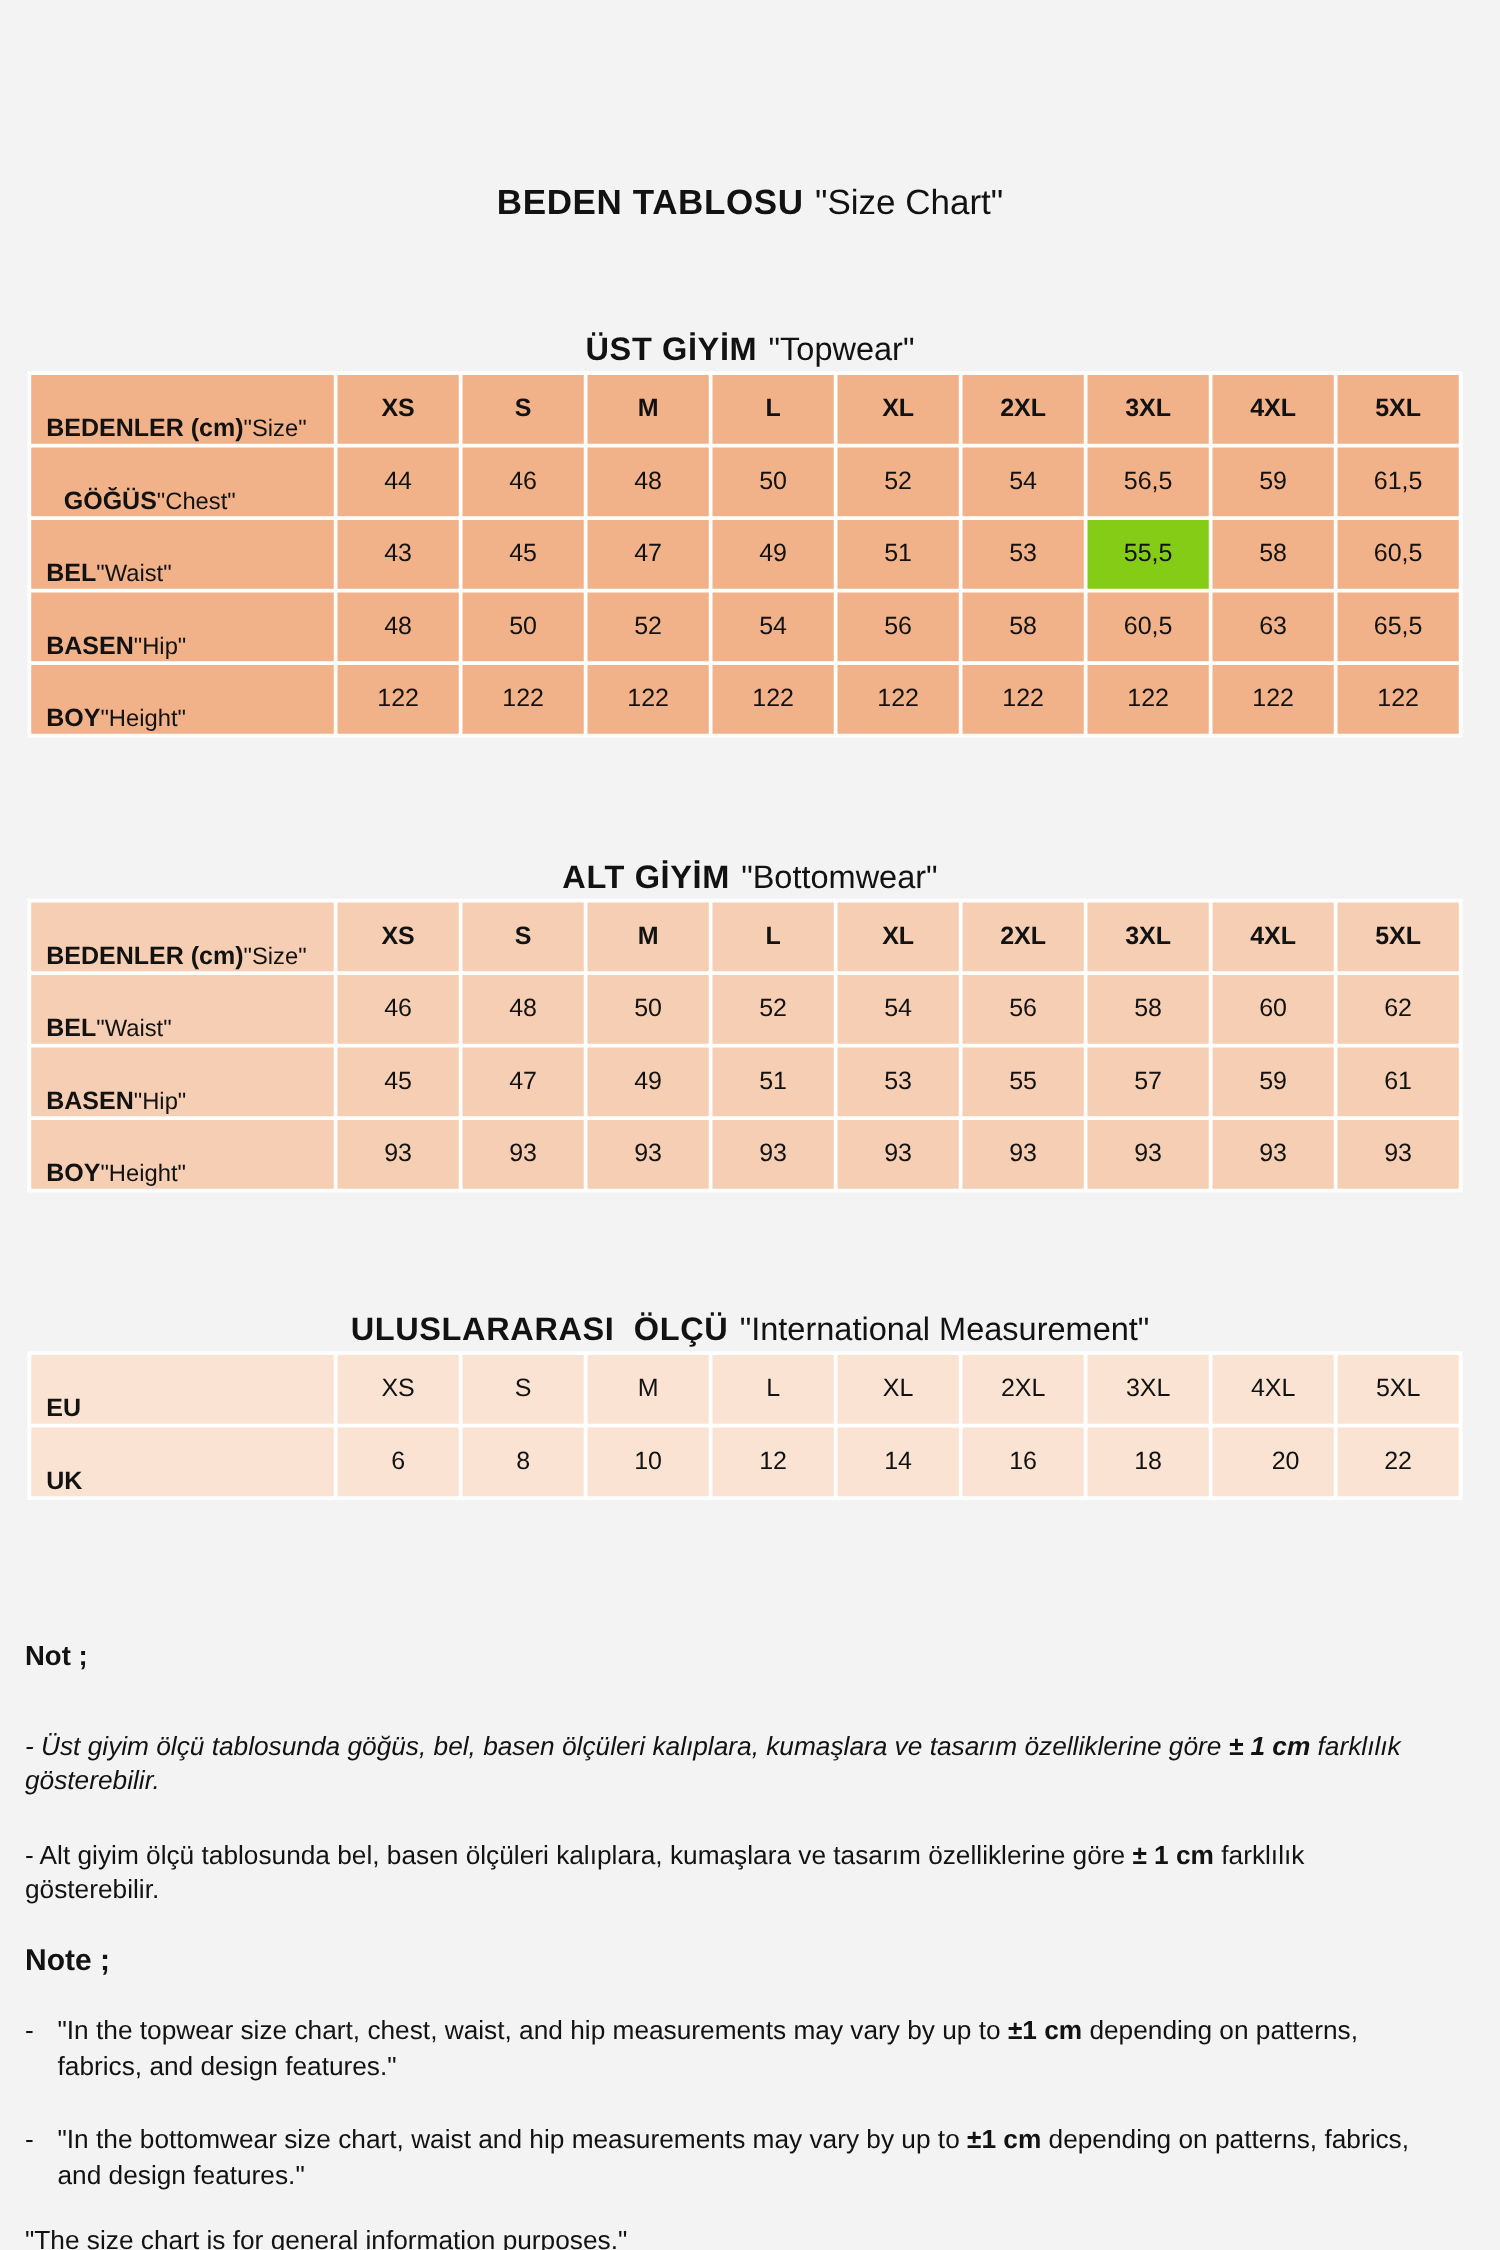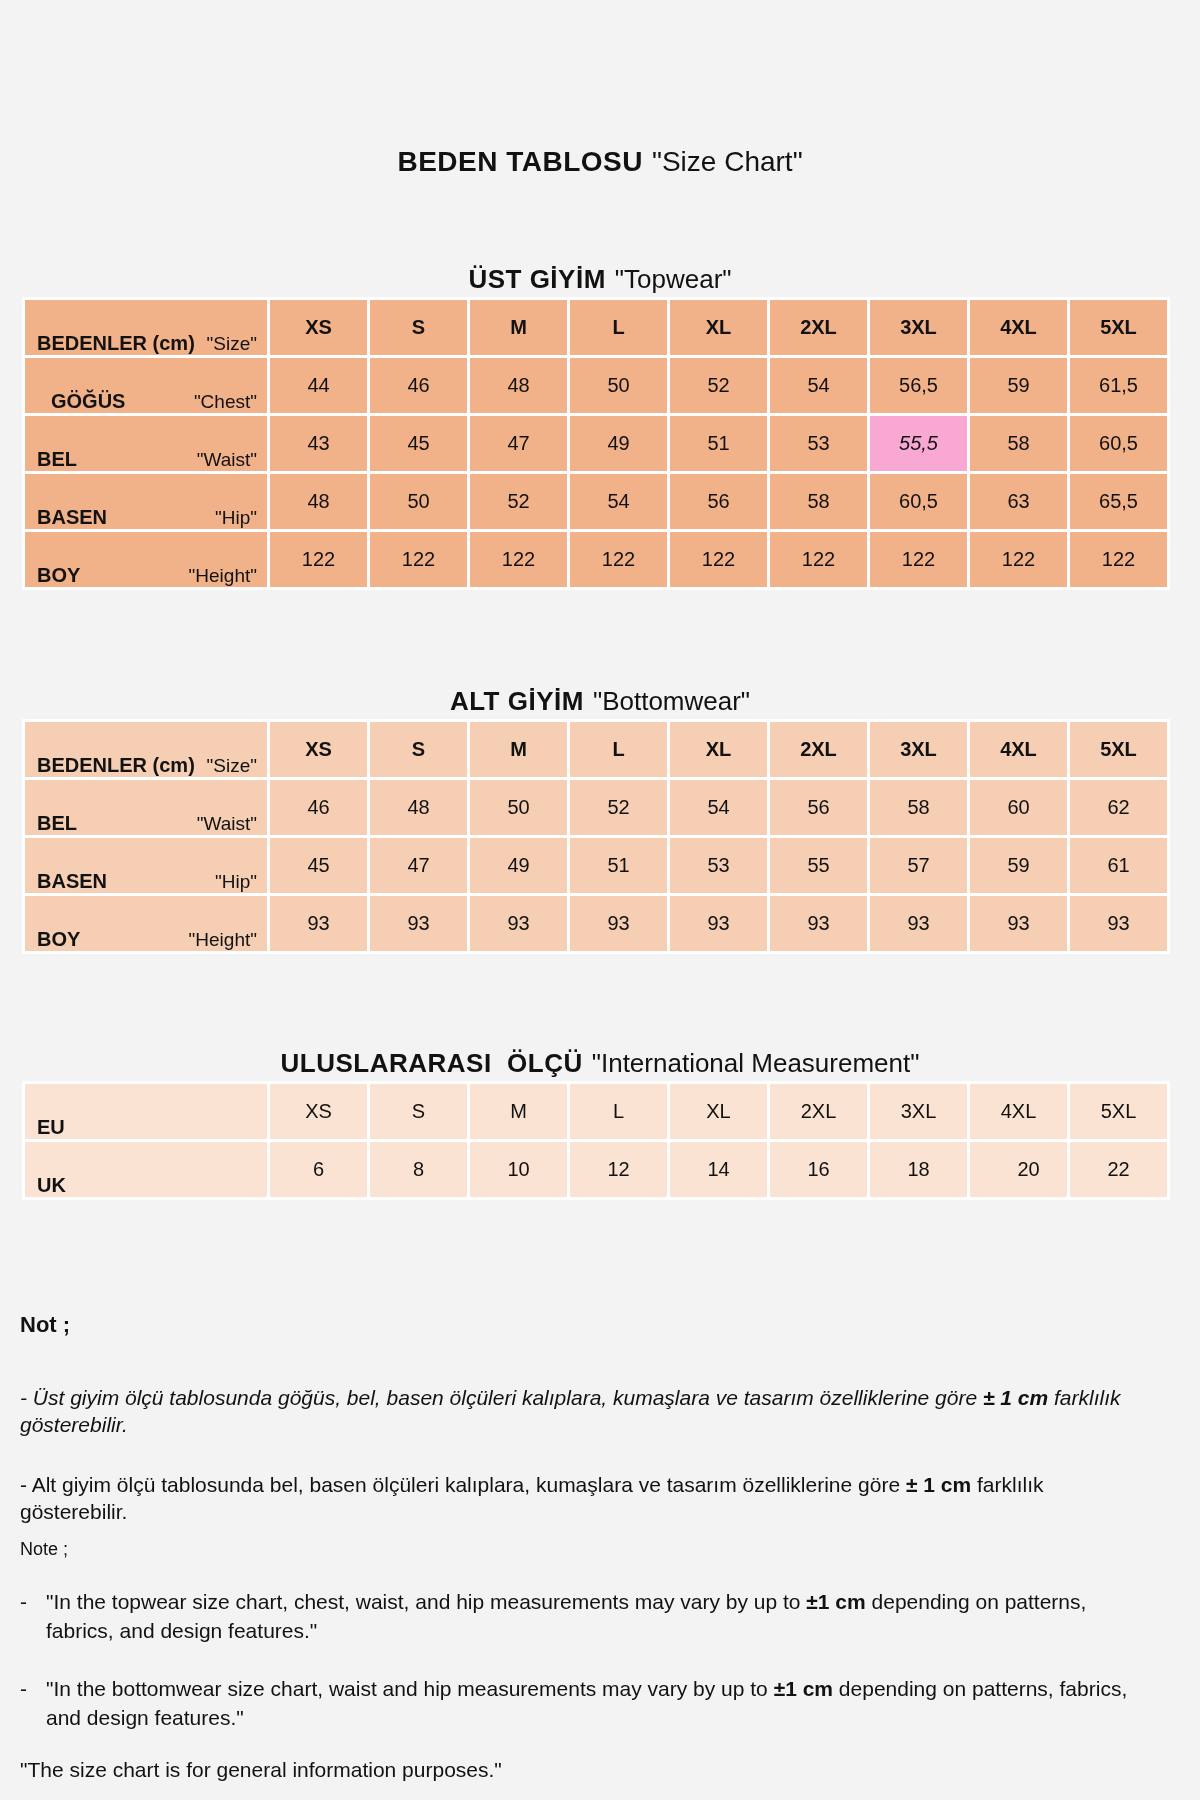--- a/index.html
+++ b/index.html
@@ -41,30 +41,29 @@
     height: 37px;
     padding: 0;
     font-size: 20px;
     text-align: center;
     vertical-align: middle;
   }
   td.val.boldval { font-weight: bold; }
   td.label-cell { text-align: left; }
   .cellwrap {
     display: flex;
-    justify-content: space-between;
     align-items: baseline;
     padding: 0 10px 0 12px;
     margin-top: 32px;
   }
   .lbl { font-weight: bold; font-size: 20px; }
   .quote { font-size: 19px; font-weight: normal; }
   .notes { margin-left: 20px; margin-right: 55px; font-size: 21px; }
   .not-title { margin-top: 112px; font-size: 22px; font-weight: bold; }
-  .note-title { margin-top: 14px; font-size: 18px; font-weight: normal; }
+  .note-title { margin-top: 30px; font-size: 24px; font-weight: bold; }
   .para { line-height: 27px; }
   .p-tr1 { margin-top: 46px; font-style: italic; }
   .p-tr2 { margin-top: 33px; }
   .p-general { margin-top: 36px; }
   .bullet { display: flex; line-height: 29px; }
   .b-1 { margin-top: 27px; }
   .b-2 { margin-top: 29px; }
   .bullet .marker { flex: 0 0 26px; }
   .final-line { margin-top: 24px; line-height: 27px; }
 </style>
@@ -120,21 +119,21 @@
             <span class="lbl">BEL</span>
             <span class="quote">"Waist"</span>
           </div>
         </td>
         <td class="val" style="background: rgb(241, 177, 137);">43</td>
         <td class="val" style="background: rgb(241, 177, 137);">45</td>
         <td class="val" style="background: rgb(241, 177, 137);">47</td>
         <td class="val" style="background: rgb(241, 177, 137);">49</td>
         <td class="val" style="background: rgb(241, 177, 137);">51</td>
         <td class="val" style="background: rgb(241, 177, 137);">53</td>
-        <td class="val" style="background: #f9a8d4; font-style: italic;">55,5</td>
+        <td class="val" style="background: #84cc16;">55,5</td>
         <td class="val" style="background: rgb(241, 177, 137);">58</td>
         <td class="val" style="background: rgb(241, 177, 137);">60,5</td>
       </tr>
       <tr>
         <td class="label-cell" style="background: rgb(241, 177, 137);">
           <div class="cellwrap">
             <span class="lbl">BASEN</span>
             <span class="quote">"Hip"</span>
           </div>
         </td>

